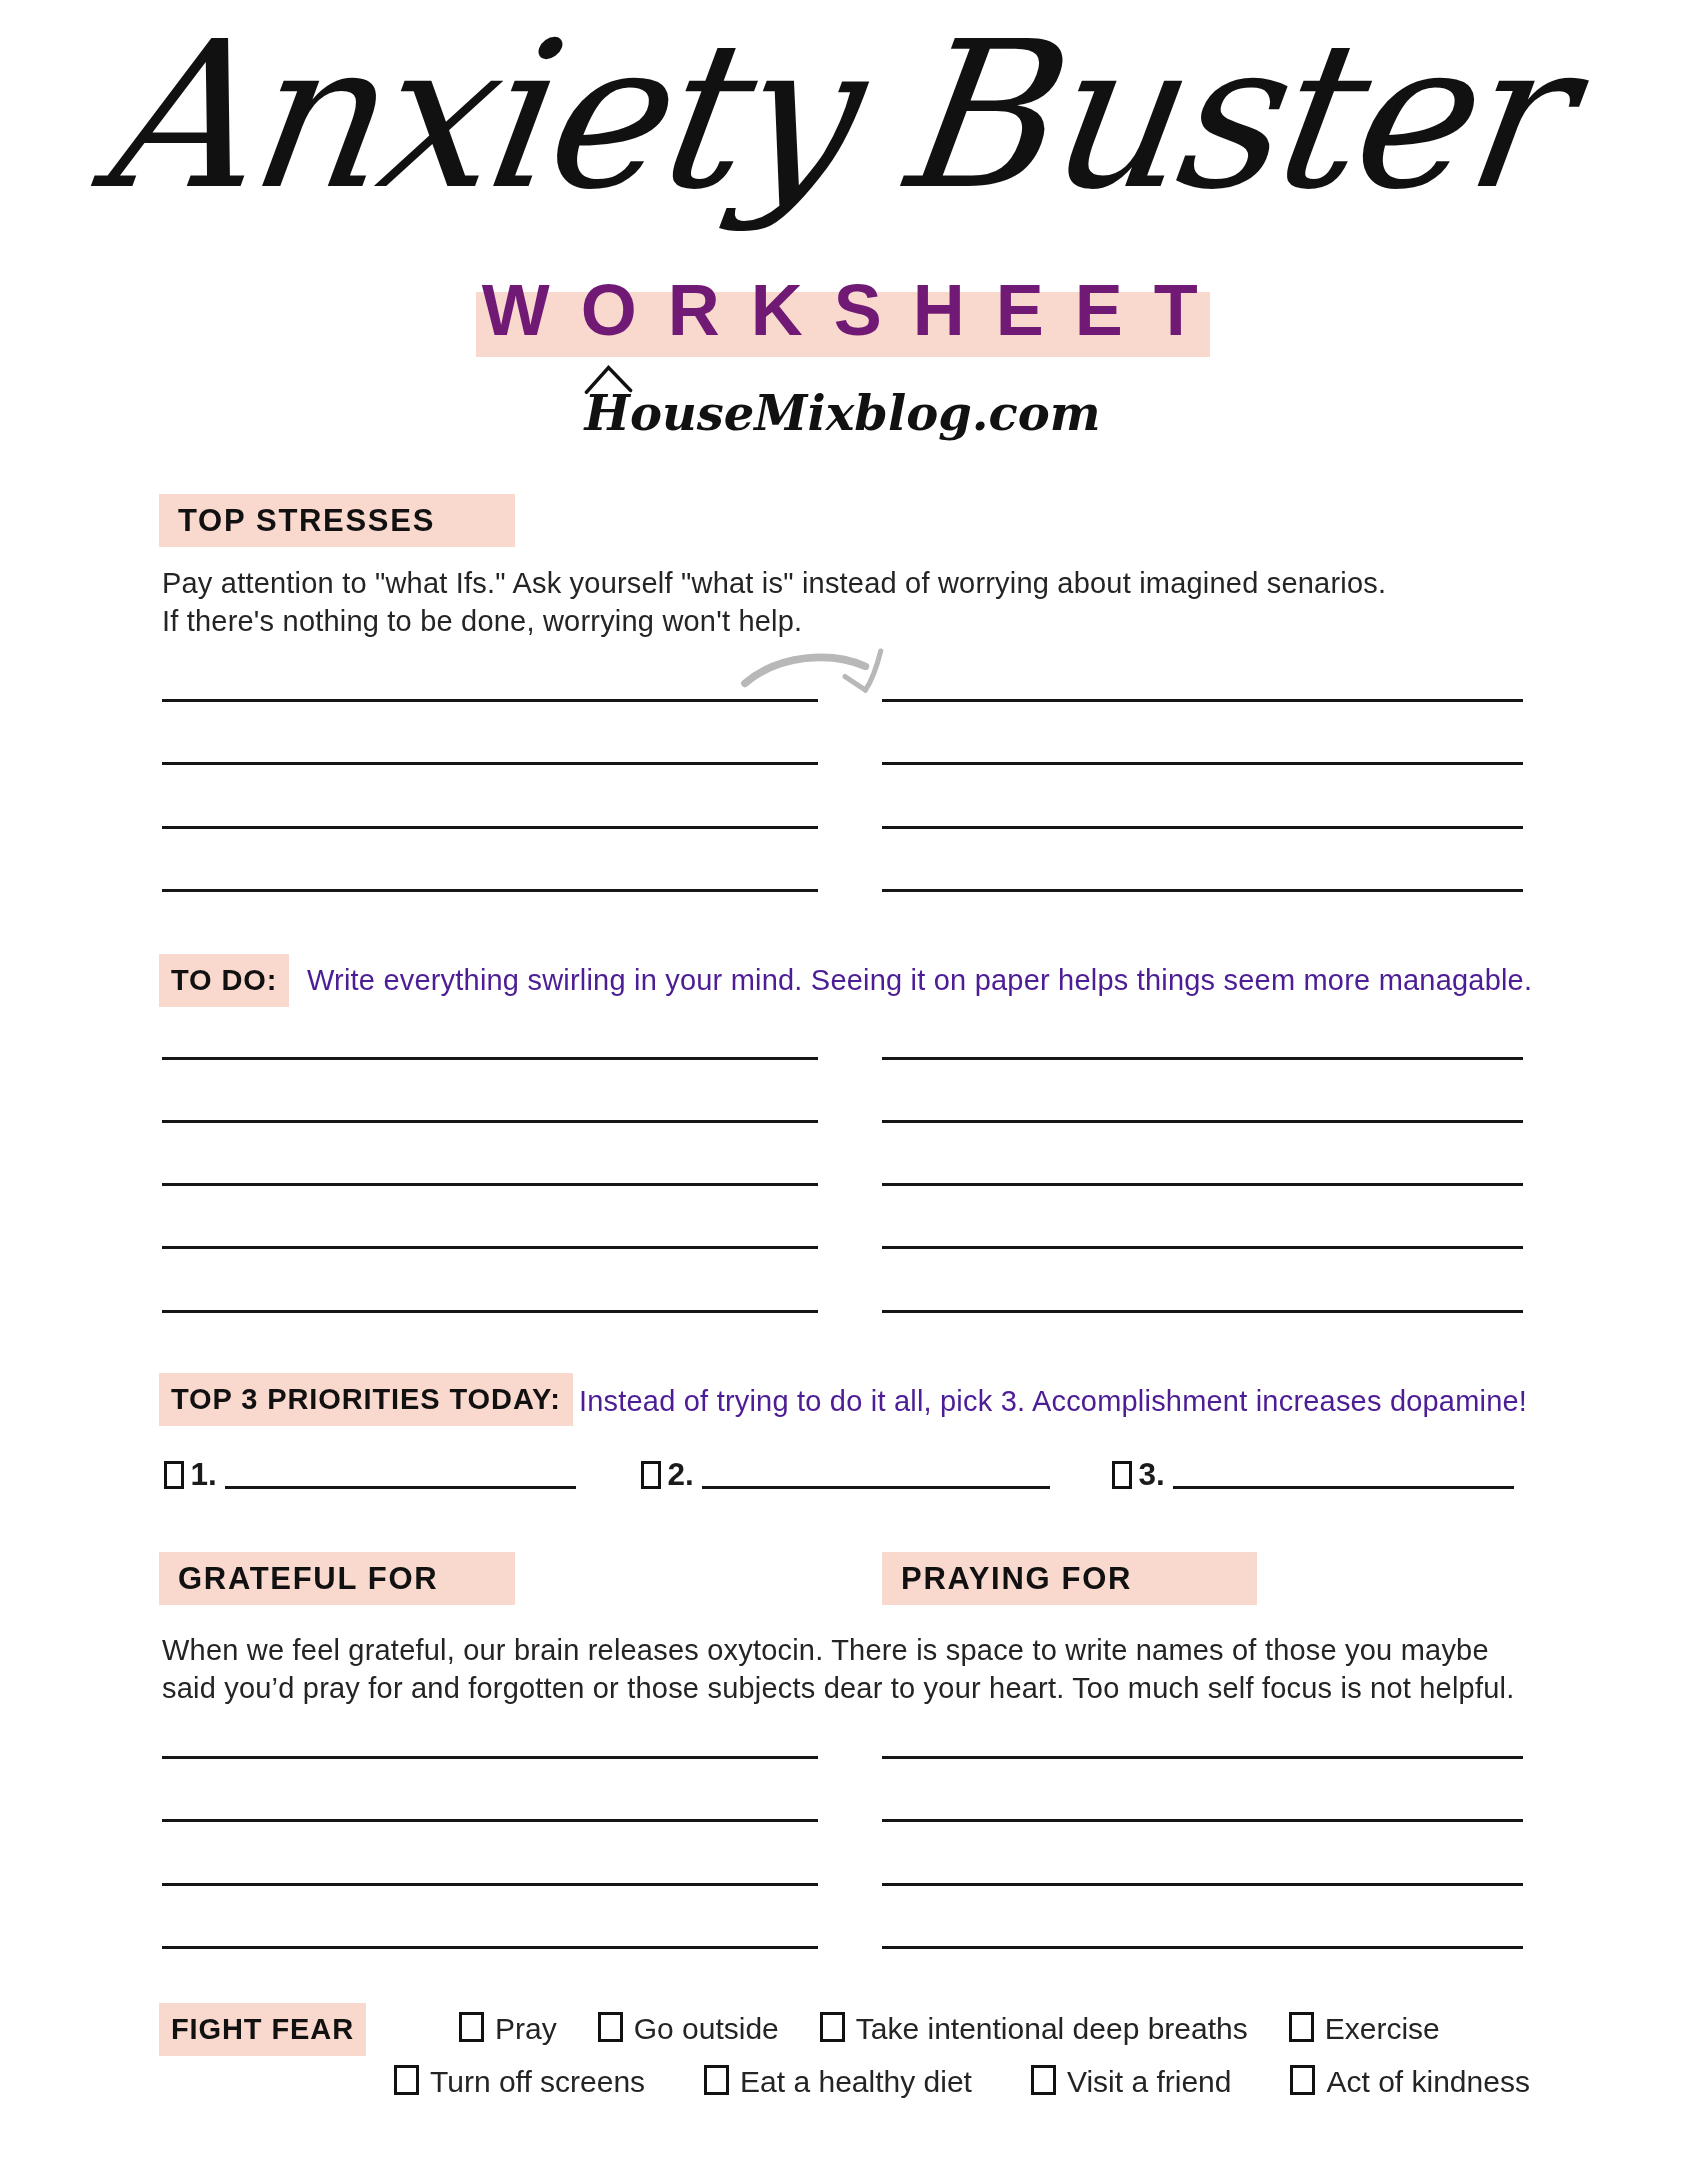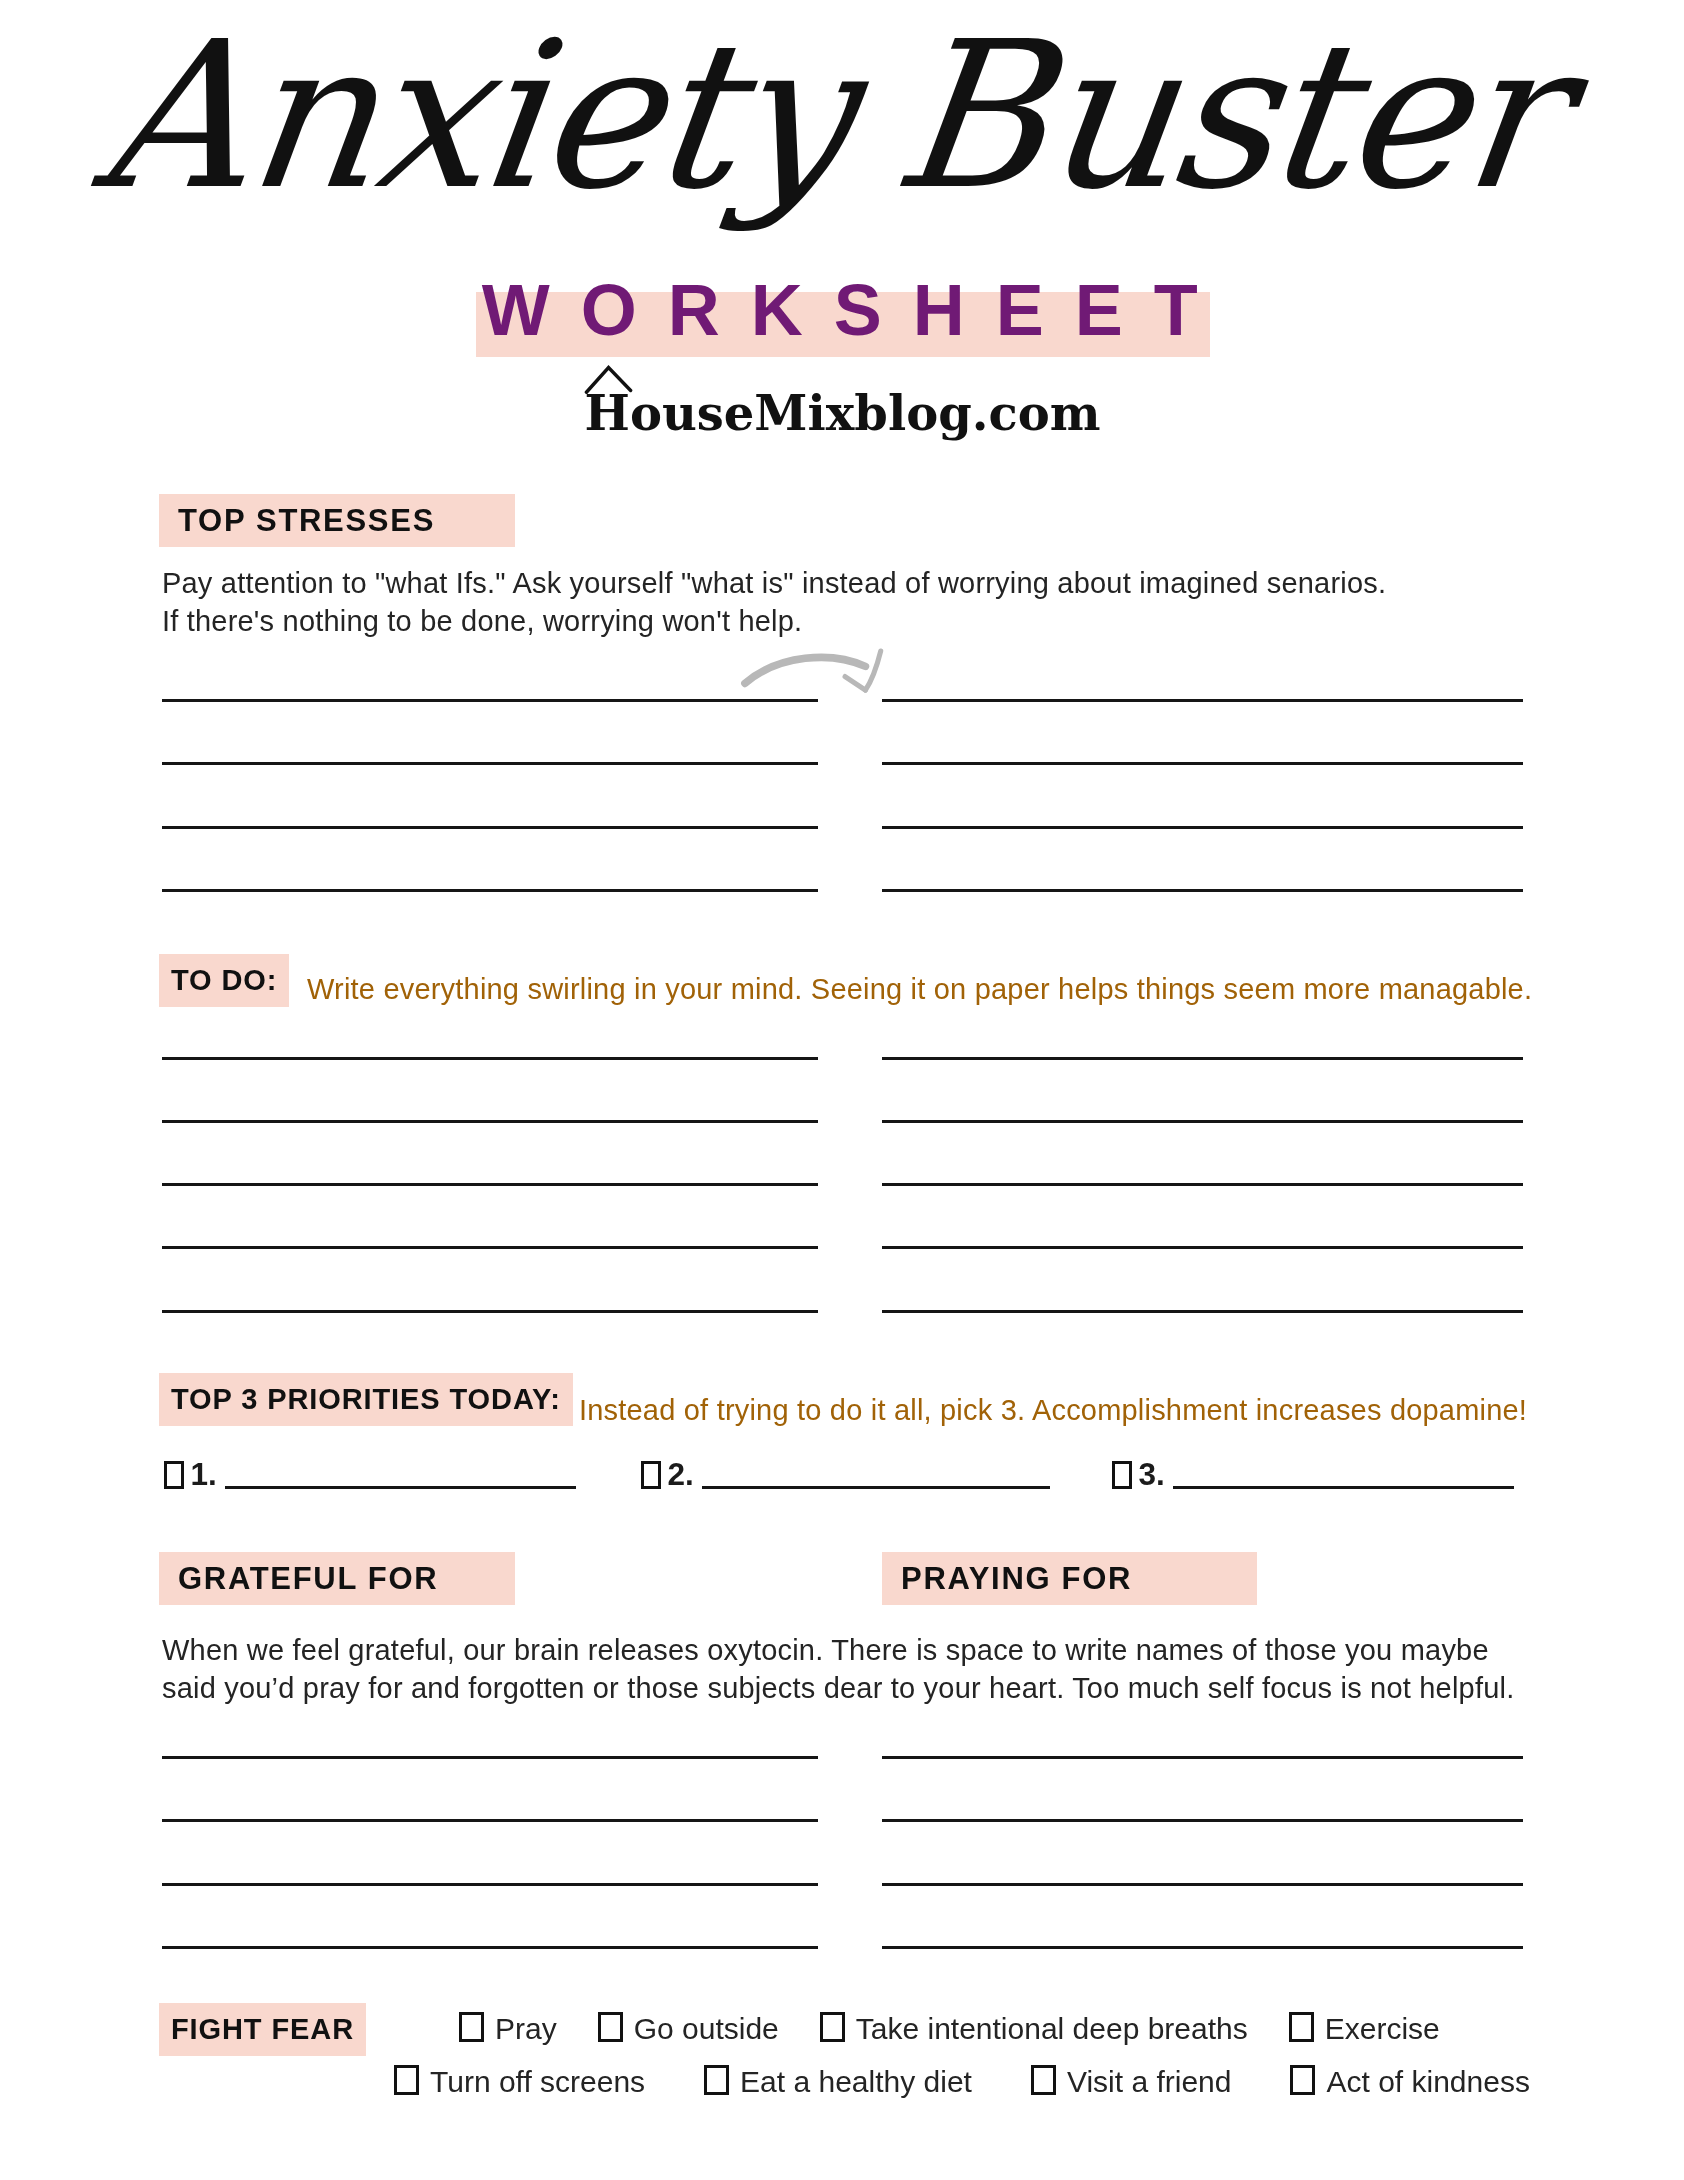--- a/index.html
+++ b/index.html
@@ -25,35 +25,35 @@
     position:absolute;top:292px;left:50%;transform:translateX(-50%);
     width:734px;height:65px;background:var(--pink);z-index:1;
   }
   .ws-text{
     position:absolute;top:269px;left:50%;transform:translateX(-50%);
     font-size:72px;font-weight:700;letter-spacing:31px;padding-left:25.6px;
     white-space:nowrap;color:#701a75;z-index:3;
   }
   .logo{
     position:absolute;top:385px;left:50%;transform:translateX(-50%);
-    font-family:"DejaVu Serif", serif;font-weight:700;
+    font-family:"DejaVu Serif", serif;font-style:italic;font-weight:700;
     font-size:48px;white-space:nowrap;color:#111;z-index:2;
   }
   .logo .roof{position:absolute;left:-1.7px;top:-20.4px;}
   
   .hdr{
     position:absolute;height:53px;background:var(--pink);
     display:inline-flex;align-items:center;
     font-weight:700;font-size:31px;letter-spacing:1.7px;
     padding:0 19px;white-space:nowrap;color:#111;box-sizing:border-box;
   }
   .hdr-tight{padding:8px 12px;font-size:29px;letter-spacing:0.9px;}
   
   .para{position:absolute;font-size:29px;line-height:38px;letter-spacing:0.2px;color:#242424;white-space:nowrap;}
-  .inline-desc{position:absolute;font-size:29px;letter-spacing:0.2px;color:#a16207;white-space:nowrap;margin-top:9px;}
+  .inline-desc{position:absolute;font-size:29px;letter-spacing:0.2px;color:#4c1d95;white-space:nowrap;}
   
   .wl{position:absolute;height:3.4px;background:var(--line);}
   .wl-l{left:162px;width:656px;}
   .wl-r{left:882px;width:641px;}
   
   .prio{position:absolute;display:flex;align-items:flex-end;height:31px;}
   .cbx{
     display:inline-block;width:13.6px;height:22px;border:3.4px solid #111;
     box-sizing:content-box;background:#fff;flex:none;
   }

